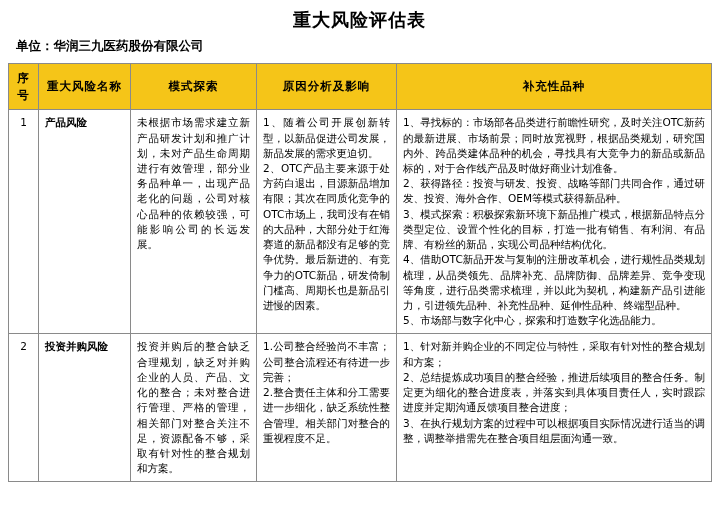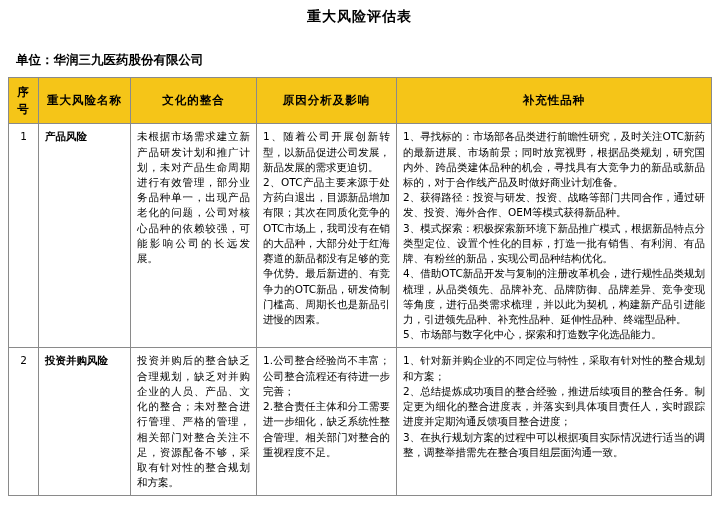--- a/index.html
+++ b/index.html
@@ -16,25 +16,25 @@
   }
   .page {
     width: 719px;
     height: 505px;
     position: relative;
     box-sizing: border-box;
     padding: 0 8px;
   }
   .doc-title {
     text-align: center;
-    font-size: 14px;
+    font-size: 18px;
     font-weight: bold;
     letter-spacing: 1px;
     margin-top: 8px;
-    margin-bottom: 26px;
+    margin-bottom: 6px;
     font-family: Liberation Mono, monospace;
   }
   .doc-subtitle {
     font-size: 12.5px;
     font-weight: bold;
     margin: 4px 0 8px 8px;
     font-family: "DejaVu Sans", "Liberation Sans", sans-serif;
   }
   table.risk-table {
     border-collapse: collapse;
@@ -95,21 +95,21 @@
       <col class="c1">
         <col class="c2">
         <col class="c3">
         <col class="c4">
         <col class="c5">
     </colgroup>
     <thead>
       <tr>
         <th>序号</th>
         <th>重大风险名称</th>
-        <th>文化的整合</th>
+        <th>模式探索</th>
         <th>原因分析及影响</th>
         <th>补充性品种</th>
       </tr>
     </thead>
     <tbody>
       <tr>
         <td class="col-no">1</td>
         <td class="col-name">产品风险</td>
         <td>
             <div class="cell-text">未根据市场需求建立新产品研发计划和推广计划，未对产品生命周期进行有效管理，部分业务品种单一，出现产品老化的问题，公司对核心品种的依赖较强，可能影响公司的长远发展。</div>

